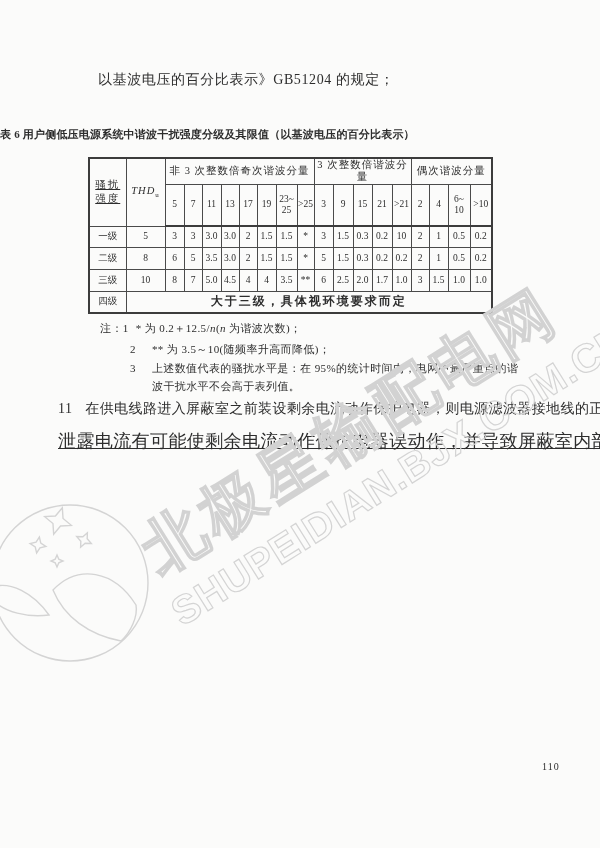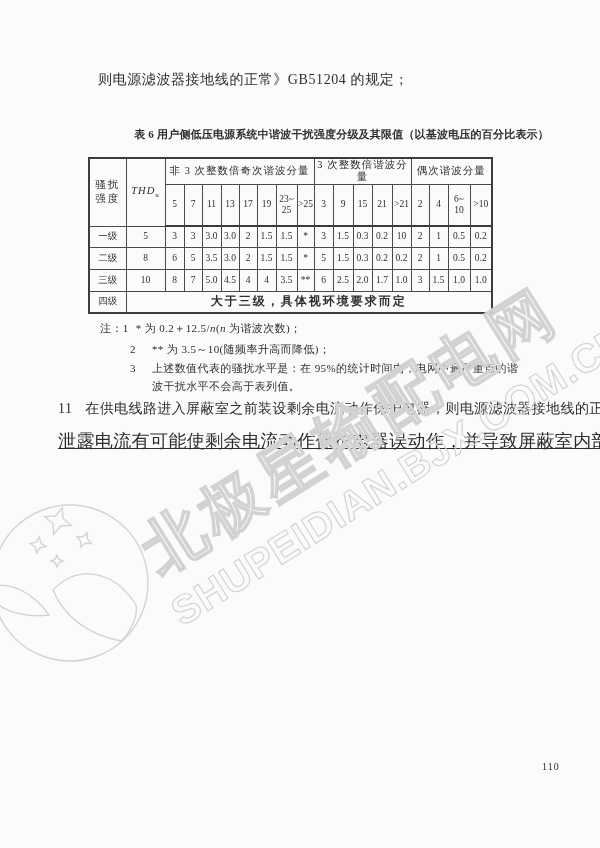--- a/index.html
+++ b/index.html
@@ -6,36 +6,36 @@
   .page {
     position:relative; width:600px; height:848px; margin:0 auto;
     background:#fbfbfa; overflow:hidden;
     font-family:"Liberation Serif","DejaVu Serif",serif;
     color:#2d2d2d;
   }
   .content { position:absolute; inset:0; z-index:1; }
 
   .intro1 { position:absolute; left:98px;  top:71px; font-size:14px; letter-spacing:0.6px; }
   .intro2 { position:absolute; left:62px;  top:99px; font-size:14px; letter-spacing:0.6px; }
-  .table-title { position:absolute; left:0; top:127px; width:549px; text-align:right;
+  .table-title { position:absolute; left:0; top:127px; width:549px; text-align:left;
     font-weight:bold; font-size:11px; letter-spacing:0.2px; }
 
   table.htab { position:absolute; left:88px; top:157px; border-collapse:collapse;
     table-layout:fixed; border:2px solid #3c3c3c; }
   table.htab th, table.htab td {
     border:1px solid #4a4a4a; padding:0; margin:0;
     font-weight:normal; text-align:center; vertical-align:middle;
     font-size:9.5px; line-height:1.15; overflow:hidden;
   }
   tr.h1 { height:26px; }  tr.h1 th { font-size:10.5px; letter-spacing:1px; }
   tr.h2 { height:42px; }  tr.h2 th { border-bottom:2px solid #3c3c3c; }
   tr.r1 { height:21px; }  tr.r2 { height:22px; }  tr.r3 { height:22px; }
   tr.r4 { height:22px; }  tr.r4 td.span { letter-spacing:2px; font-size:12px;font-weight:bold; }
   td.level, th.corner { font-size:10px; }
-  th.corner span { display:block; line-height:14px; letter-spacing:2px; }
+  th.corner span { display:block; line-height:14px; letter-spacing:2px;text-decoration:underline; }
   th.thd { font-size:10.5px; }
   th.thd i { font-family:Liberation Serif, serif; }
   th.thd sub { font-size:7px; }
   th.dual span { display:block; line-height:11px; }
 
   .notes { font-size:11px; letter-spacing:0.4px; }
   .noterow { position:absolute; left:100px; white-space:nowrap; }
   .n1 { top:321px; } .n2 { top:342px; } .n3a { top:361px; } .n3b { top:379px; }
   .noterow .lbl { display:inline-block; margin-right:7px; }
   .noterow .num { display:inline-block; margin-left:30px; margin-right:16px; }
@@ -64,21 +64,21 @@
   }
   .wm-logo { left:-10px; top:488px; }
 </style>
 </head>
 <body>
 
 <div class="page">
 
   <div class="content">
 
-    <div class="intro1">则电源滤波器接地线的正常》GB51204 的规定；</div>
+    <div class="intro1">以基波电压的百分比表示》GB51204 的规定；</div>
 
     <div class="table-title">表 6  用户侧低压电源系统中谐波干扰强度分级及其限值（以基波电压的百分比表示）</div>
 
     <table class="htab">
       <colgroup>
         <col style="width:37px">
           <col style="width:39px">
         <col style="width:19px">
           <col style="width:18px">
           <col style="width:19px">

